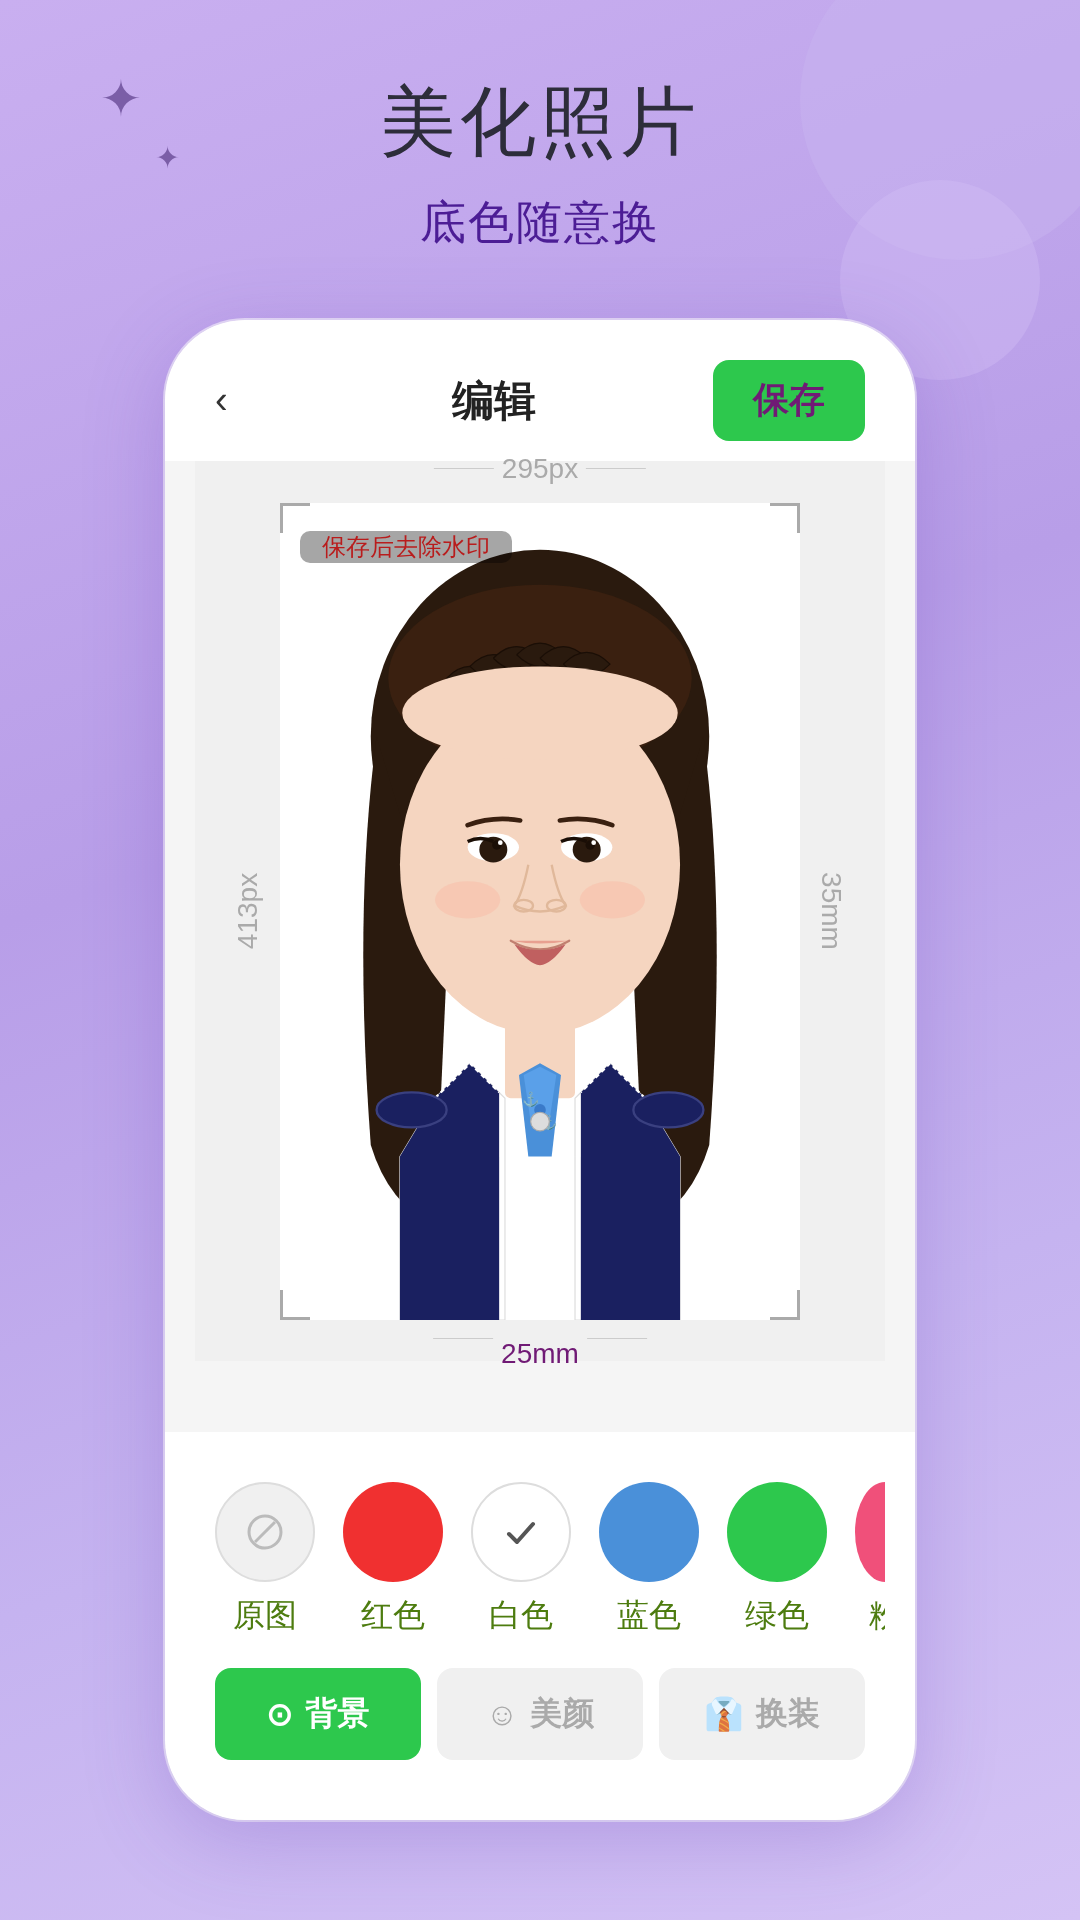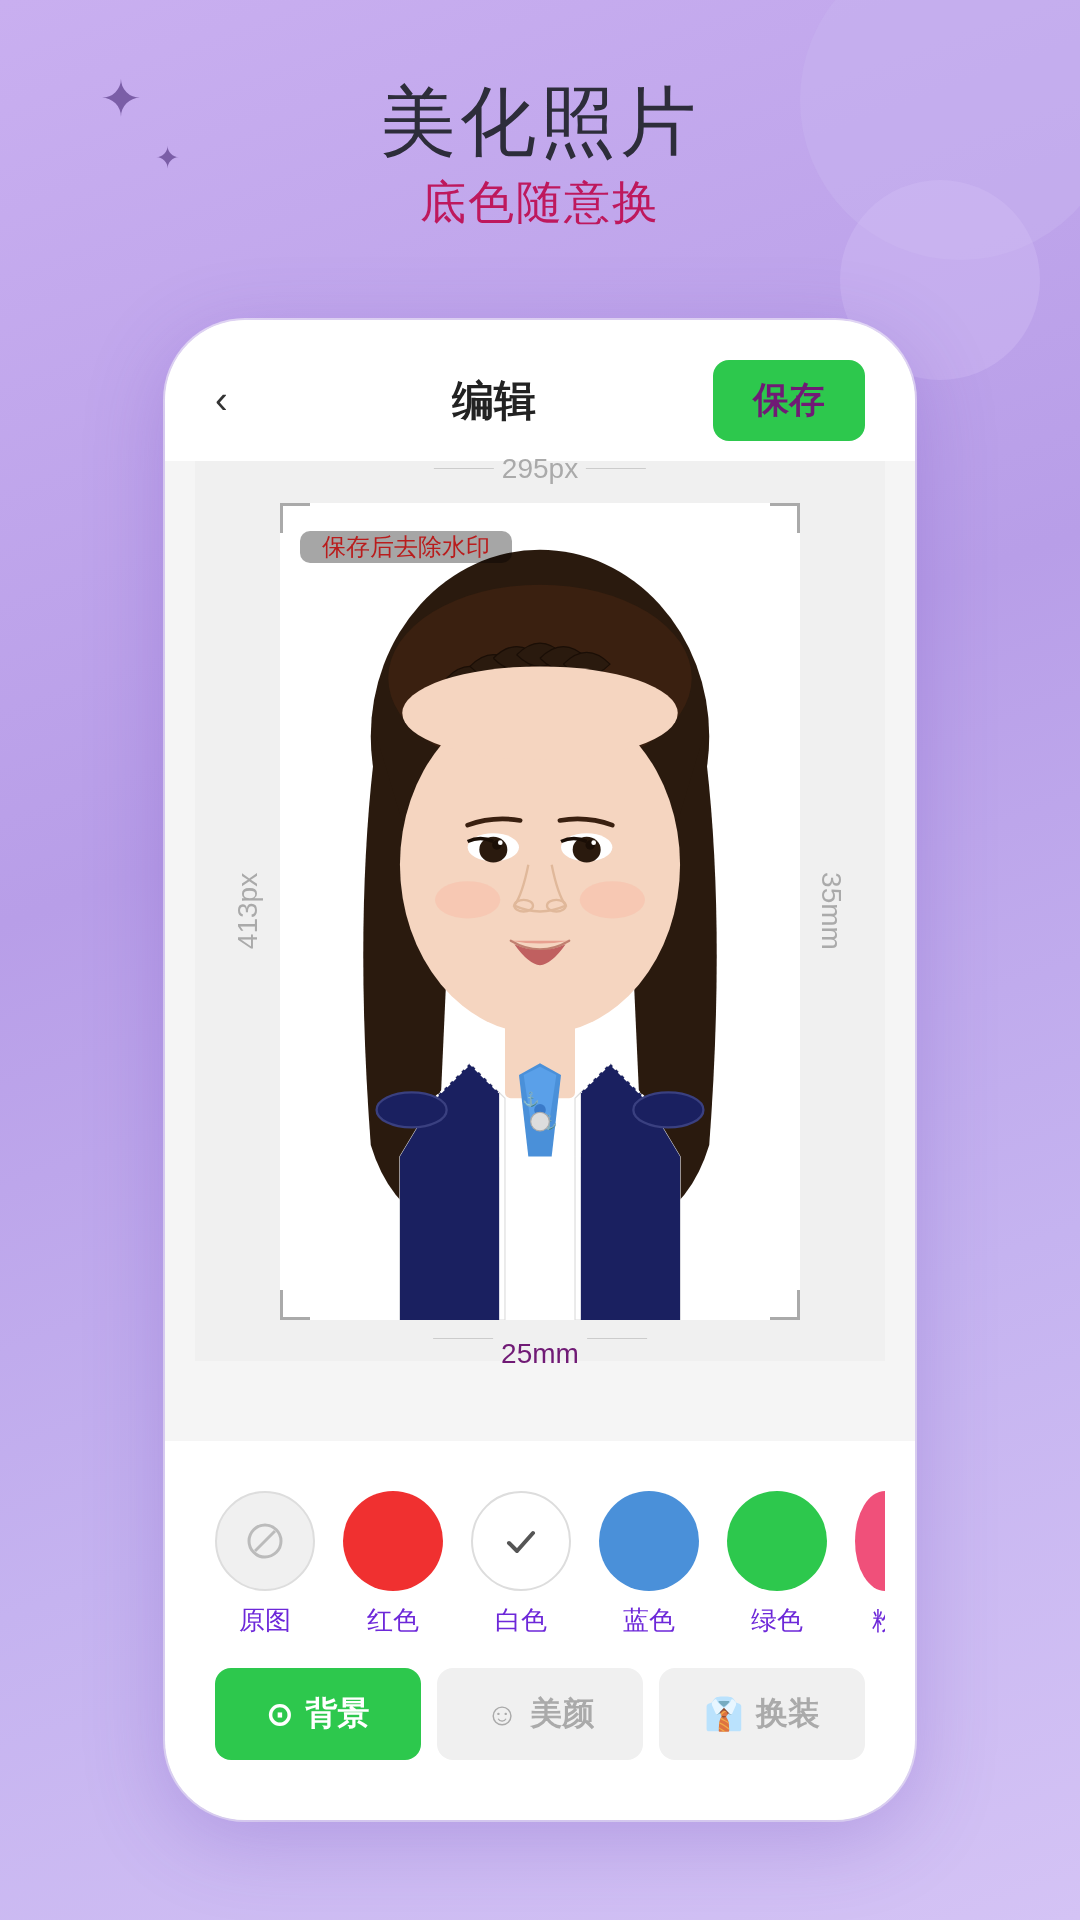--- a/index.html
+++ b/index.html
@@ -42,22 +42,22 @@
     .header-title {
       font-size: 76px;
       font-weight: 400;
       color: #2d2d3a;
       letter-spacing: 4px;
       line-height: 1.1;
     }
     .header-subtitle {
       font-size: 46px;
       font-weight: 400;
-      color: #be185d;
-      margin-top: 8px;
+      color: #4c1d95;
+      margin-top: 28px;
       letter-spacing: 2px;
     }
 
     
     .sparkle-1 {
       position: absolute;
       top: 70px;
       left: 100px;
       color: #7b5ea7;
       font-size: 50px;
@@ -269,22 +269,22 @@
     }
     .color-swatch {
       width: 100px;
       height: 100px;
       border-radius: 50%;
       display: flex;
       align-items: center;
       justify-content: center;
     }
     .color-label {
-      font-size: 26px;
-      color: #6d28d9;
+      font-size: 32px;
+      color: #4d7c0f;
     }
 
     
     .tool-tabs {
       display: flex;
       gap: 16px;
       padding: 20px 20px 0;
     }
     .tool-tab {
       flex: 1;

